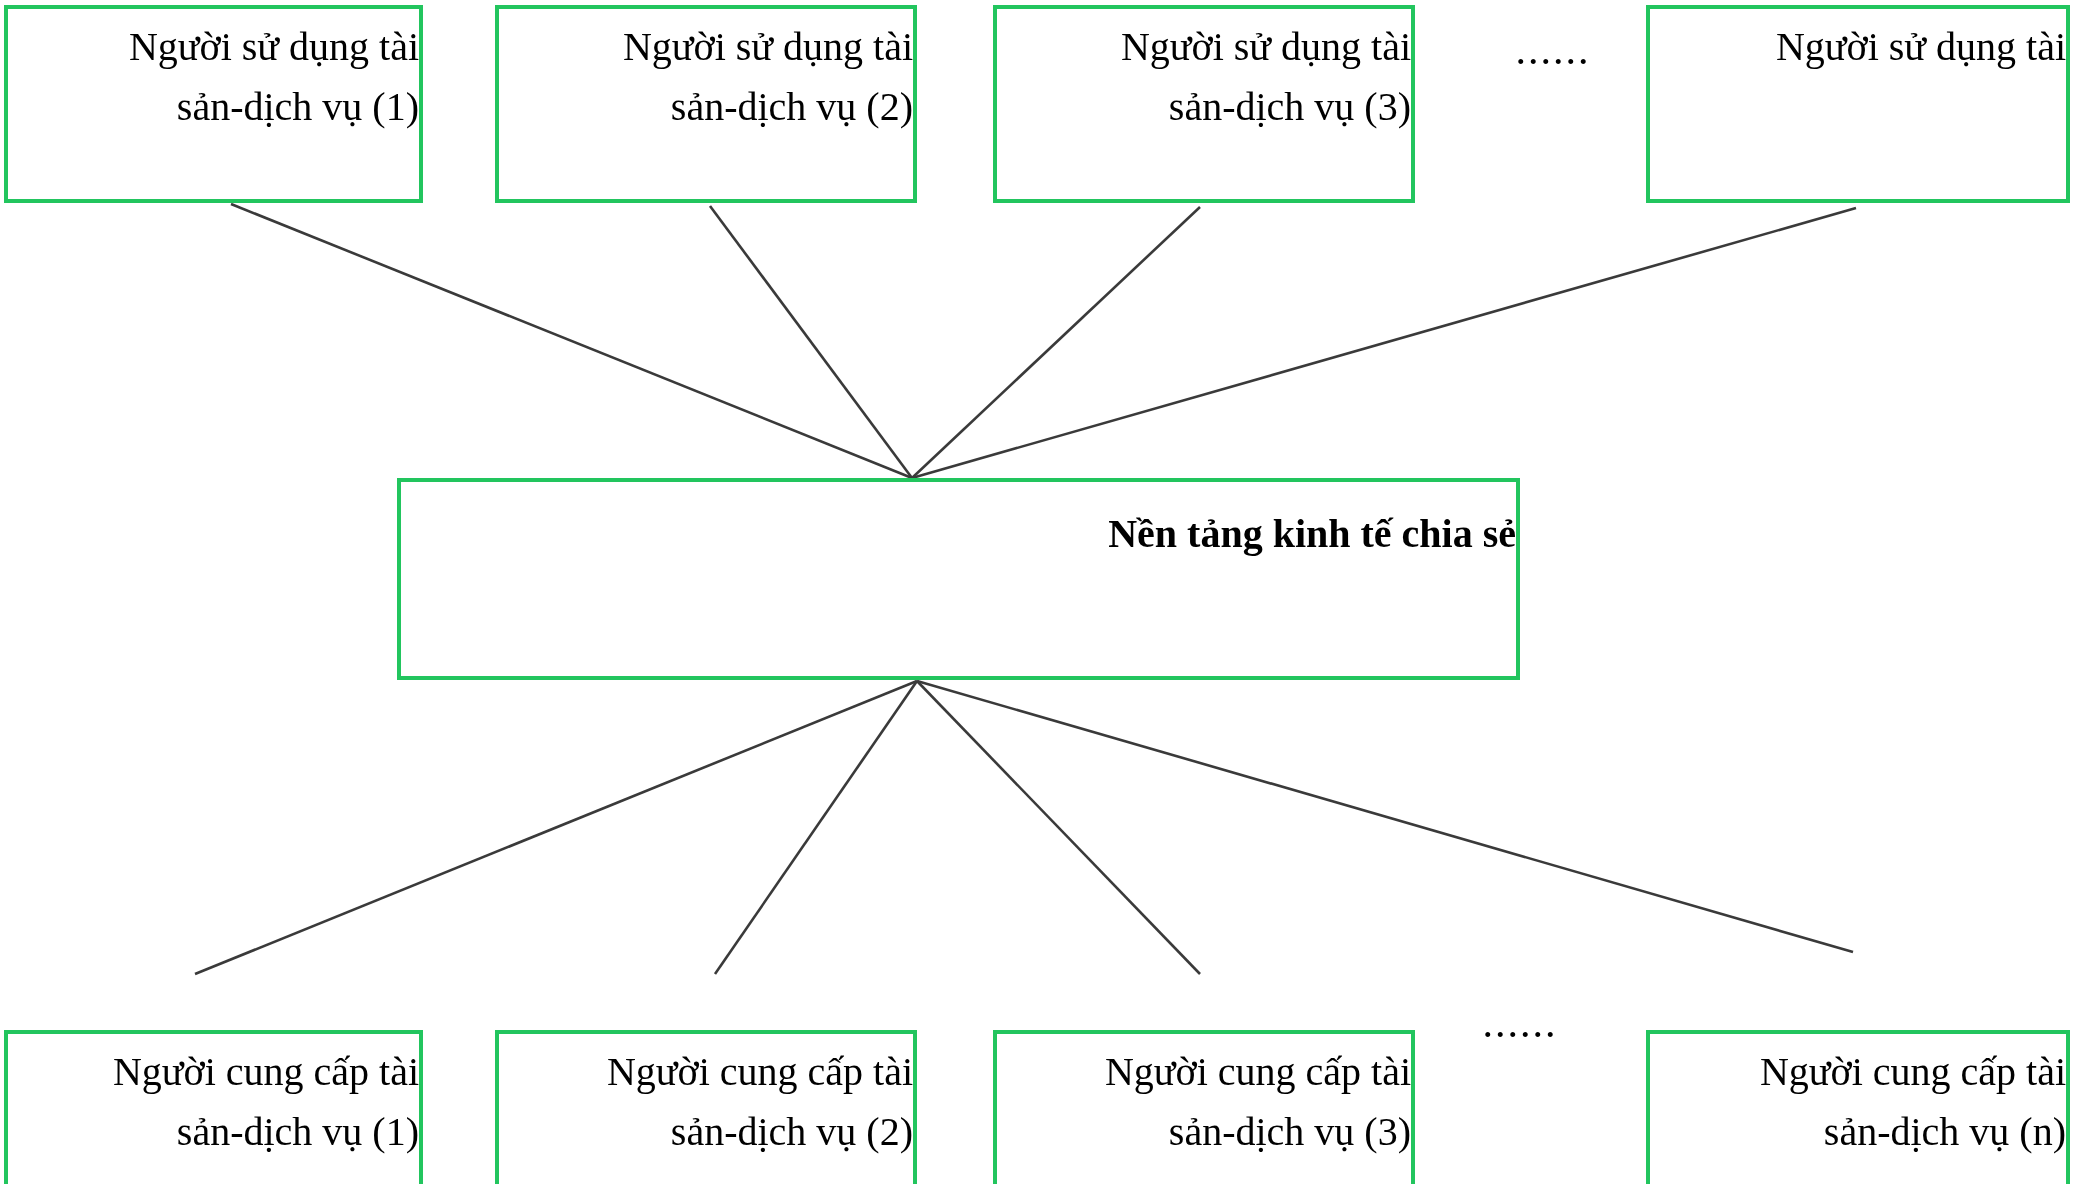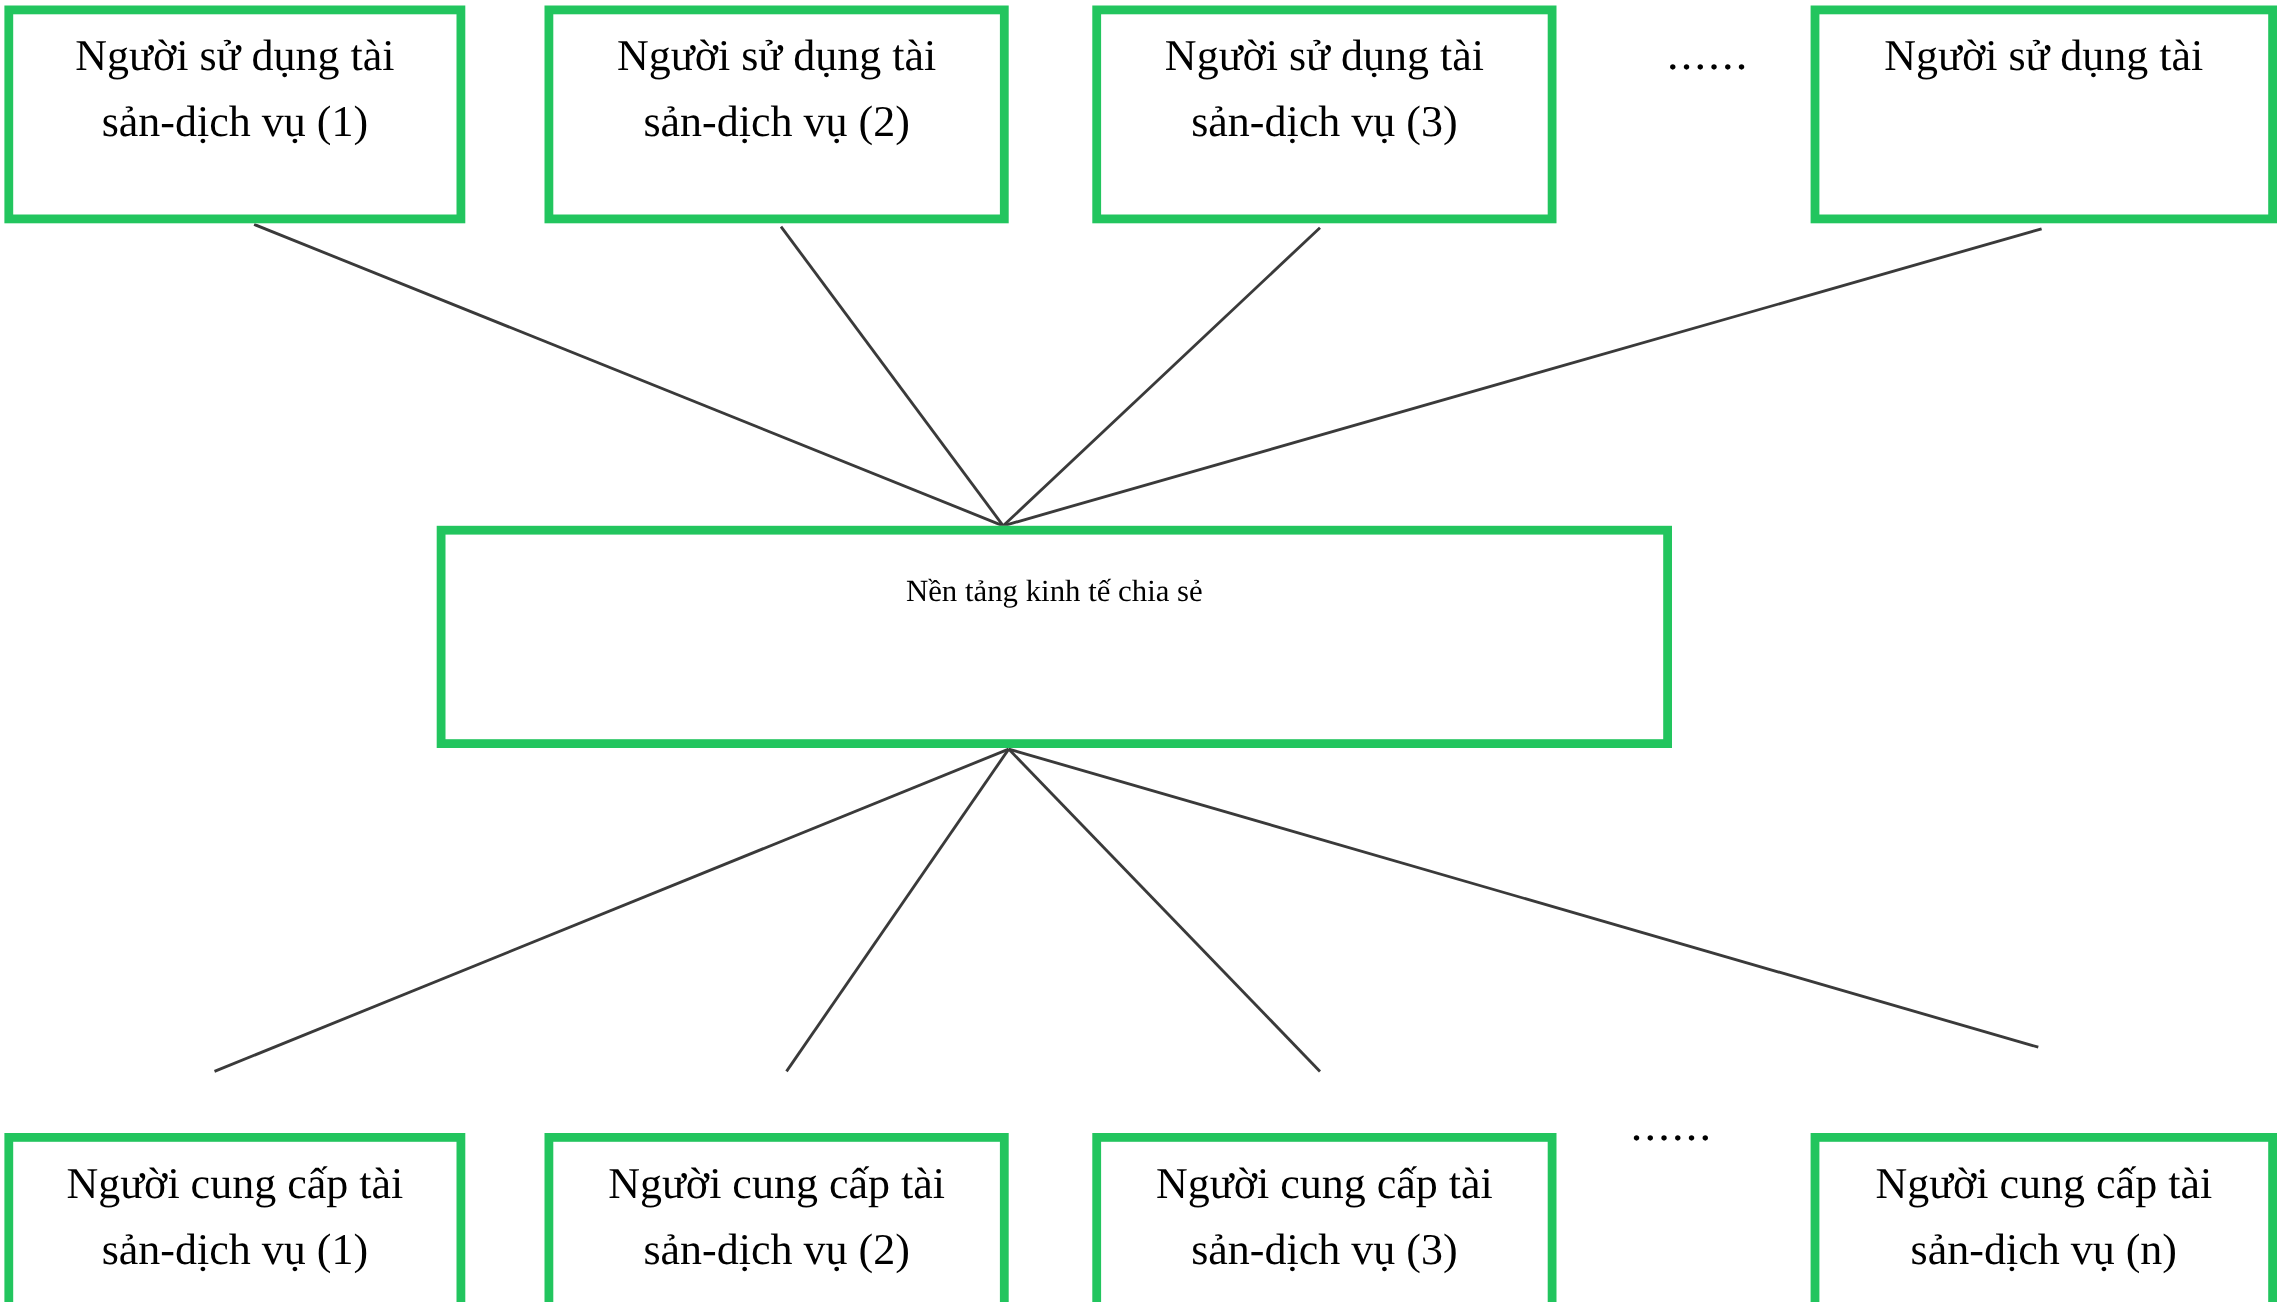--- a/index.html
+++ b/index.html
@@ -23,43 +23,43 @@
     width: 2076px;
     height: 1184px;
   }
   .connectors line {
     stroke: #3a3a3a;
     stroke-width: 2.6;
   }
   .node {
     position: absolute;
     box-sizing: border-box;
-    border: 8px solid #22c55e;
+    border: 4px solid #22c55e;
     background: #ffffff;
-    text-align: center;
+    text-align: right;
     font-size: 40px;
     line-height: 60px;
     padding-top: 8px;
   }
   .node.top-row {
     top: 5px;
     height: 198px;
   }
   .node.bottom-row {
     top: 1030px;
     height: 205px;
   }
   .node.central {
     left: 397px;
     top: 478px;
     width: 1123px;
     height: 202px;
-    font-weight: normal;
+    font-weight: bold;
     padding-top: 22px;
-    font-size: 28px;
+    font-size: 40px;
   }
   .pos-1 { left: 4px;    width: 419px; }
   .pos-2 { left: 495px;  width: 422px; }
   .pos-3 { left: 993px;  width: 422px; }
   .pos-4 { left: 1646px; width: 424px; }
   .ellipsis {
     position: absolute;
     width: 200px;
     text-align: center;
     font-size: 42px;

